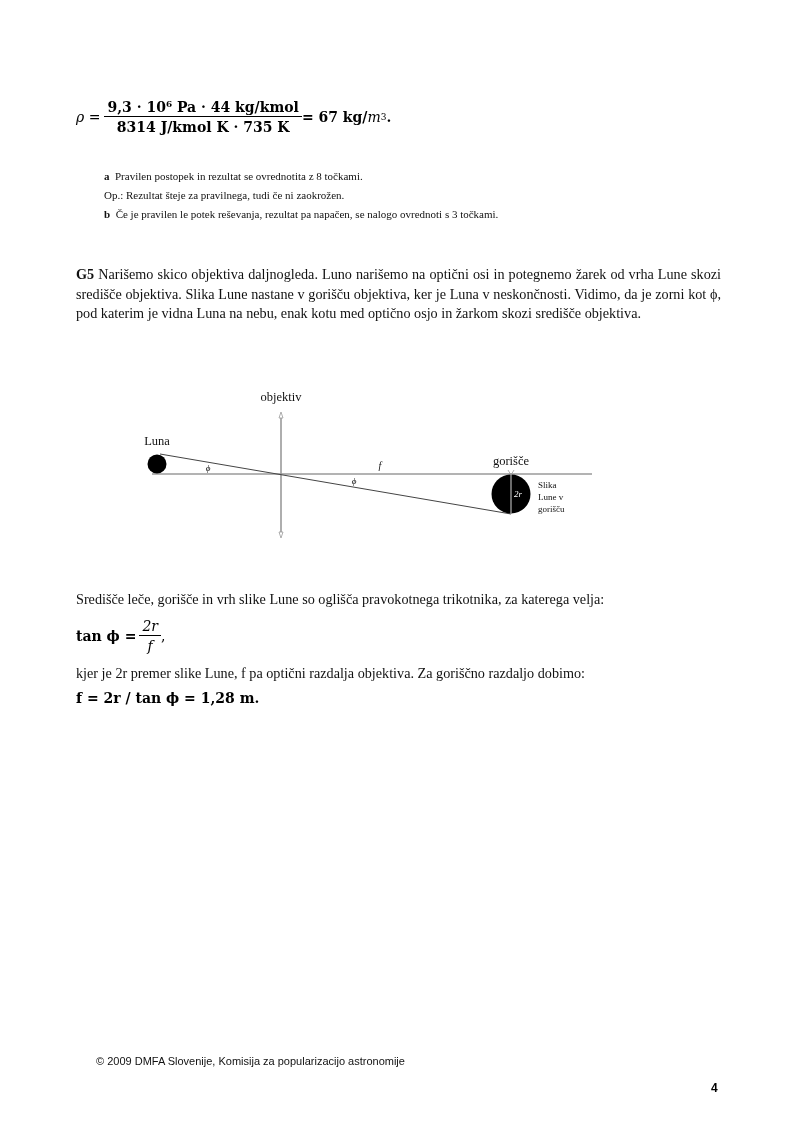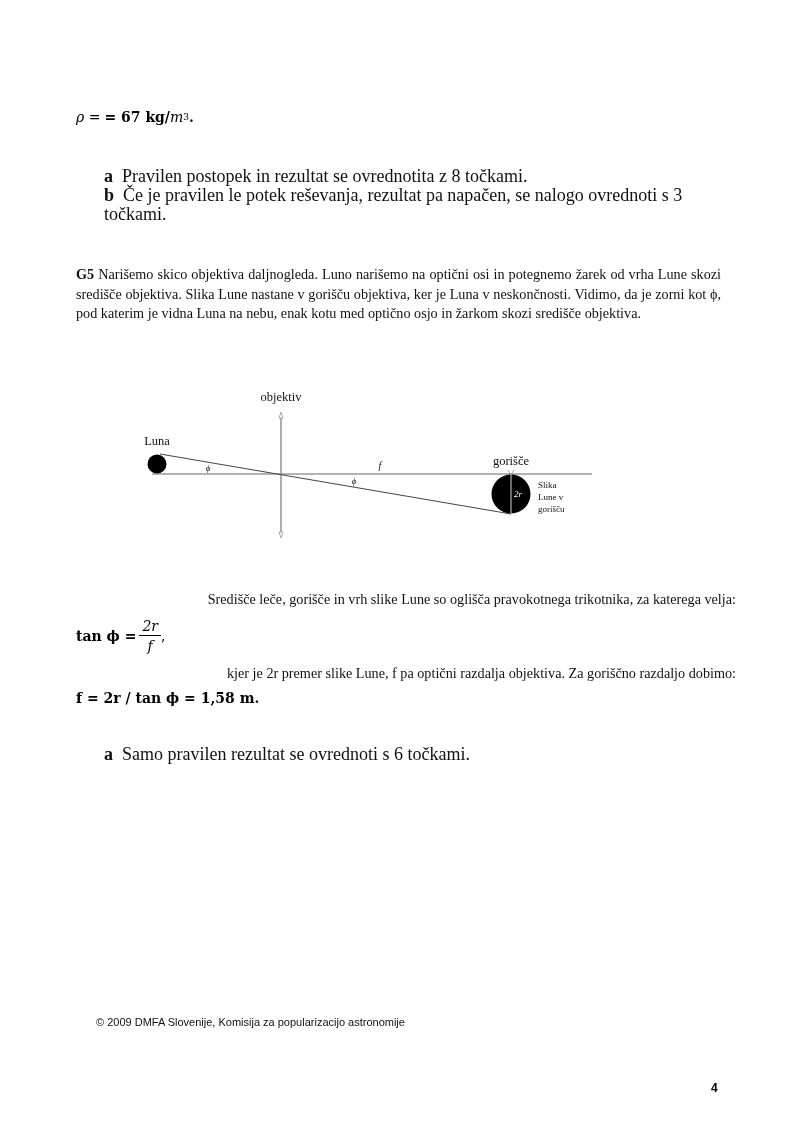--- a/index.html
+++ b/index.html
@@ -3,44 +3,49 @@
 <meta charset="utf-8">
 <style>
   html, body { margin: 0; padding: 0; background: #ffffff; }
   body { width: 800px; height: 1131px; position: relative; overflow: hidden; color: #000; font-family: "Liberation Serif", serif; }
   .abs { position: absolute; }
   .math { font-family: "DejaVu Serif", serif; font-weight: bold; font-size: 14px; }
   .mi { font-style: italic; font-weight: normal; }
   .frac { display: inline-block; vertical-align: middle; text-align: center; }
   .frac .num { display: block; padding: 0 3px 1px 3px; border-bottom: 1.3px solid #000; }
   .frac .den { display: block; padding: 2px 3px 0 3px; }
-  .body-text { font-size: 14.2px; line-height: 19.5px; color: #111; text-align: right; }
+  .body-text { font-size: 14.2px; line-height: 19.5px; color: #111; }
   .justify { text-align: justify; text-align-last: left; }
-  .grade { font-size: 18px; line-height: 19px; color: #111; }
+  .grade { font-size: 11px; line-height: 19px; color: #111; }
   .b { font-weight: bold; }
   .footer { font-family: "Liberation Sans", sans-serif; font-size: 11px; color: #111; }
   .pagenum { font-family: "Liberation Sans", sans-serif; font-size: 12px; font-weight: bold; }
   svg text { font-family: "Liberation Serif", serif; }
 </style>
 </head>
 <body>
 
 <div class="abs math" style="left:76px; top:92px; height:50px; display:flex; align-items:center; white-space:nowrap;">
   <span class="mi" style="margin-right:4px;">ρ =</span>
+  <span class="frac">
+    <span class="num">9,3 · 10⁶ Pa · 44 kg/kmol</span>
+    <span class="den">8314 J/kmol K  · 735 K</span>
+  </span>
   <span style="">= 67 kg/</span>
     <span class="mi">m</span>
     <sup style="font-size:9px; font-weight:normal;">3</sup>
     <span>.</span>
 </div>
 
 <div class="abs grade" style="left:104px; top:167px; width:640px;">
   <div>
     <span class="b">a</span>&nbsp;
     <span>Pravilen postopek in rezultat se ovrednotita z 8 točkami.</span>
   </div>
+  <div>Op.: Rezultat šteje za pravilnega, tudi če ni zaokrožen.</div>
   <div style="margin-top:0;">
     <span class="b">b</span>&nbsp;
     <span>Če je pravilen le potek reševanja, rezultat pa napačen, se nalogo ovrednoti s 3 točkami.</span>
   </div>
 </div>
 
 <div class="abs body-text justify" style="left:76px; top:265px; width:645px;font-family:Liberation Serif, serif;">
   <span class="b">G5</span>
   <span>Narišemo skico objektiva daljnogleda. Luno narišemo na optični osi in potegnemo žarek od vrha Lune skozi središče objektiva. Slika Lune nastane v gorišču objektiva, ker je Luna v neskončnosti. Vidimo, da je zorni kot ϕ, pod katerim je vidna Luna na nebu, enak kotu med optično osjo in žarkom skozi središče objektiva.</span>
 </div>
@@ -79,23 +84,19 @@
   <span style="margin-right:3px;">tan ϕ =</span>
   <span class="frac" style="font-weight:normal; font-style:italic;">
     <span class="num">2r</span>
     <span class="den">f</span>
   </span>
   <span style="font-weight:normal;">,</span>
 </div>
 
 <div class="abs body-text" style="left:76px; top:664px; width:660px;">kjer je 2r premer slike Lune, f pa optični razdalja objektiva. Za goriščno razdaljo dobimo:</div>
 
-<div class="abs math" style="left:76px; top:690px; white-space:nowrap;">f = 2r / tan ϕ = 1,58 m.</div>
+<div class="abs math" style="left:76px; top:690px; white-space:nowrap;">f = 2r / tan ϕ = 1,28 m.</div>
 
 <div class="abs grade" style="left:104px; top:745px; width:640px;">
-  <div>
-    <span class="b">a</span>&nbsp;
-    <span>Samo pravilen rezultat se ovrednoti s 6 točkami.</span>
-  </div>
 </div>
 
-<div class="abs footer" style="left:96px; top:1016px;">© 2009 DMFA Slovenije, Komisija za popularizacijo astronomije</div>
+<div class="abs footer" style="left:96px; top:1055px;">© 2009 DMFA Slovenije, Komisija za popularizacijo astronomije</div>
 <div class="abs pagenum" style="left:711px; top:1081px;">4</div>
 
 </body></html>

